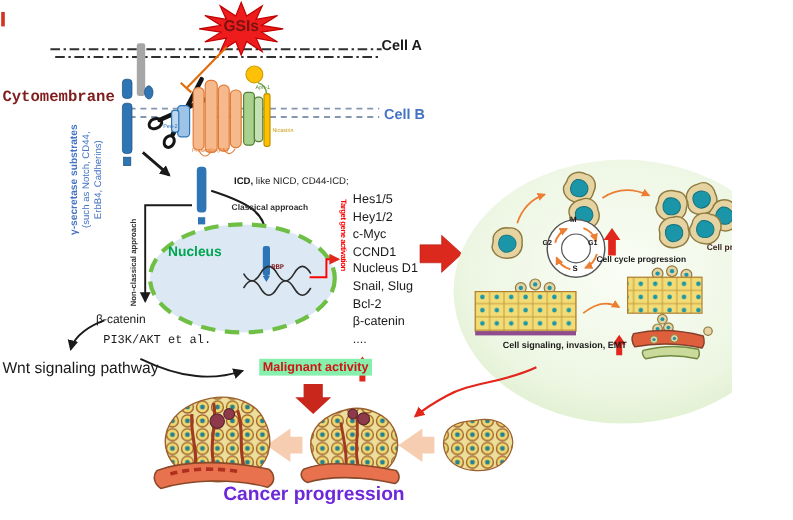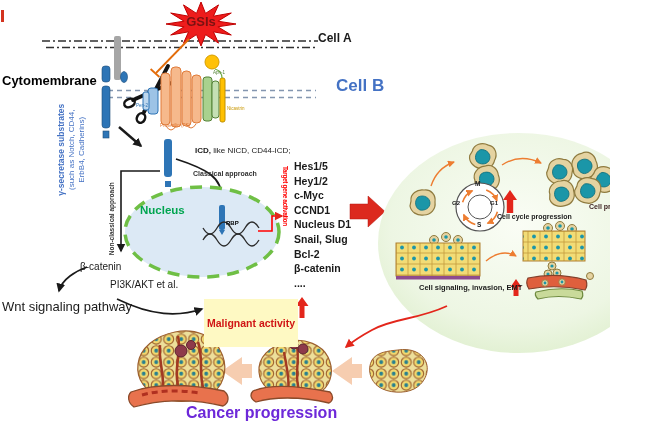--- a/index.html
+++ b/index.html
@@ -1,27 +1,27 @@
 <!DOCTYPE html>
 <html><head>
 <meta charset="utf-8">
 <style>
   html,body{margin:0;padding:0;background:#fff;}
   .canvas{position:relative;width:610px;height:433px;background:#fff;overflow:hidden;
           font-family:"Liberation Sans", sans-serif;}
   .canvas svg.base{position:absolute;left:0;top:0;}
   .lbl{position:absolute;white-space:nowrap;color:#1a1a1a;line-height:1.15;}
   .b{font-weight:bold;}
-  .blue{color:#000000;}
+  .blue{color:#7f1d1d;font-family:Liberation Mono, monospace;}
   .ppblue{color:#4472C4;}
   .red{color:#6d28d9;}
   .green{color:#00A550;}
   .rot-ccw{transform:rotate(-90deg);text-align:center;}
   .vert{writing-mode:vertical-rl;}
-  .genes div{height:14.6px;font-weight:bold;}
+  .genes div{height:14.6px;}
 </style>
 </head>
 <body>
 
 <div class="canvas">
 
 <svg class="base" width="661" height="433" viewBox="0 0 661 433">
   <defs>
     <marker id="mB" markerUnits="userSpaceOnUse" markerWidth="10" markerHeight="10" refX="7.5" refY="4.5" orient="auto">
           <path d="M0,0L9,4.5L0,9Z" fill="#1a1a1a"></path>
@@ -238,21 +238,21 @@
     <path d="M142,395 C160,390 180,390 200,393" stroke="#B03020" stroke-width="3" stroke-dasharray="6 4" fill="none"></path>
   </g>
 </svg>
 
 <div class="lbl b" style="left:177px;top:15px;width:48px;text-align:center;font-size:13px;color:#7A1212;">GSIs</div>
 
 <div class="lbl b" style="left:318px;top:32px;font-size:12px;">Cell A</div>
 
 <div class="lbl b blue" style="left:2px;top:74px;font-size:13px;">Cytomembrane</div>
 
-<div class="lbl b ppblue" style="left:320px;top:76px;font-size:17px;margin-left:16px;">Cell B</div>
+<div class="lbl b ppblue" style="left:320px;top:89px;font-size:12px;">Cell B</div>
 
 <div class="lbl ppblue rot-ccw" style="left:22px;top:134px;width:100px;font-size:8px;line-height:10.5px;">
   <div class="b" style="font-size:8.5px;">γ-secretase substrates</div>
   <div>(such as Notch, CD44,</div>
   <div>ErbB4, Cadherins)</div>
 </div>
 
 <div class="lbl" style="left:136px;top:103px;font-size:4.5px;color:#2E75B6;">Pen-2</div>
 <div class="lbl" style="left:160px;top:123px;font-size:4.5px;color:#E07B39;">Presenilin (PS)</div>
 <div class="lbl" style="left:213px;top:70px;font-size:4.5px;color:#538135;">Aph-1</div>
@@ -278,24 +278,24 @@
   <div>c-Myc</div>
   <div>CCND1</div>
   <div>Nucleus D1</div>
   <div>Snail, Slug</div>
   <div>Bcl-2</div>
   <div>β-catenin</div>
   <div>....</div>
 </div>
 
 <div class="lbl" style="left:80px;top:261px;font-size:10px;">β-catenin</div>
-<div class="lbl" style="left:110px;top:279px;font-size:10px;">PI3K/AKT et al.</div>
+<div class="lbl" style="left:86px;top:279px;font-size:10px;font-family:Liberation Mono, monospace;">PI3K/AKT et al.</div>
 <div class="lbl" style="left:2px;top:300px;font-size:13px;">Wnt signaling pathway</div>
 
-<div class="lbl b" style="left:204px;top:299px;font-size:10.5px;color:#D01414;background:#fef9c3;padding:18px 3px;">Malignant activity</div>
+<div class="lbl b" style="left:216px;top:299px;font-size:10.5px;color:#D01414;background:#86efac;padding:1px 3px;">Malignant activity</div>
 
 <div class="lbl b" style="left:475px;top:180px;font-size:6.5px;">M</div>
 <div class="lbl b" style="left:490px;top:200px;font-size:6px;">G1</div>
 <div class="lbl b" style="left:477px;top:221px;font-size:6.5px;">S</div>
 <div class="lbl b" style="left:452px;top:200px;font-size:6px;">G2</div>
 
 <div class="lbl b" style="left:497px;top:213px;font-size:7px;">Cell cycle progression</div>
 <div class="lbl b" style="left:589px;top:203px;font-size:7px;color:#3A1F1F;">Cell proliferation</div>
 <div class="lbl b" style="left:419px;top:284px;font-size:7.5px;">Cell signaling, invasion, EMT</div>
 

